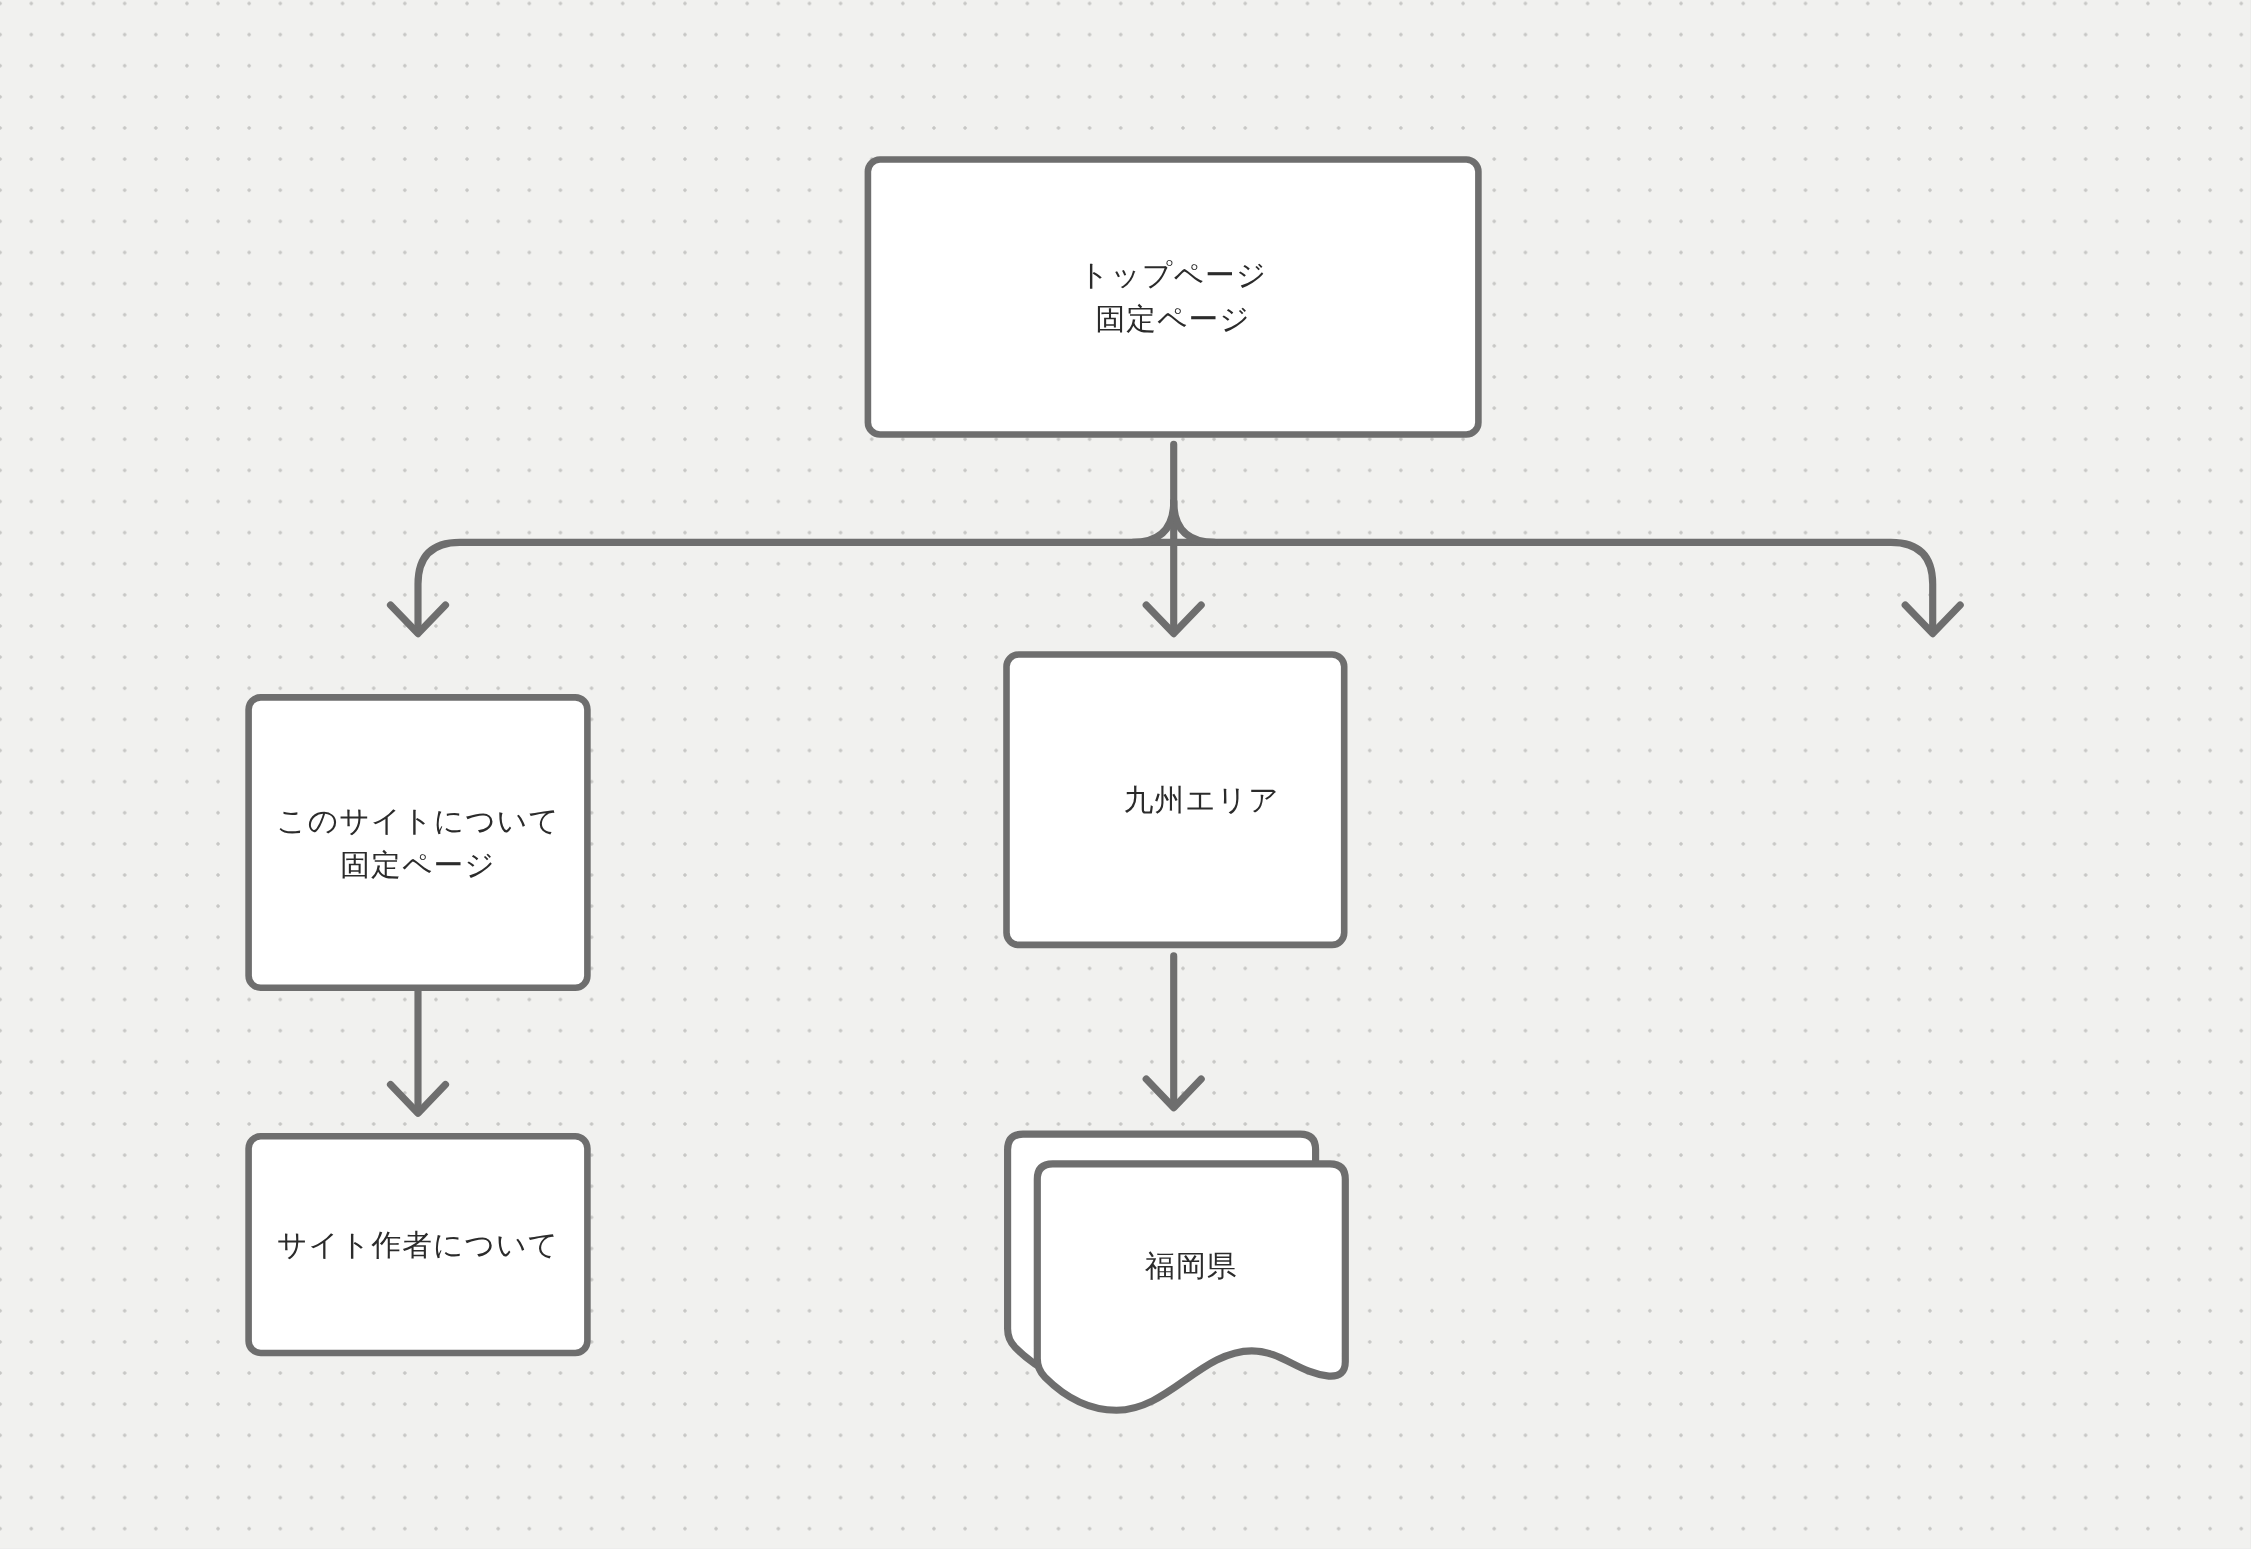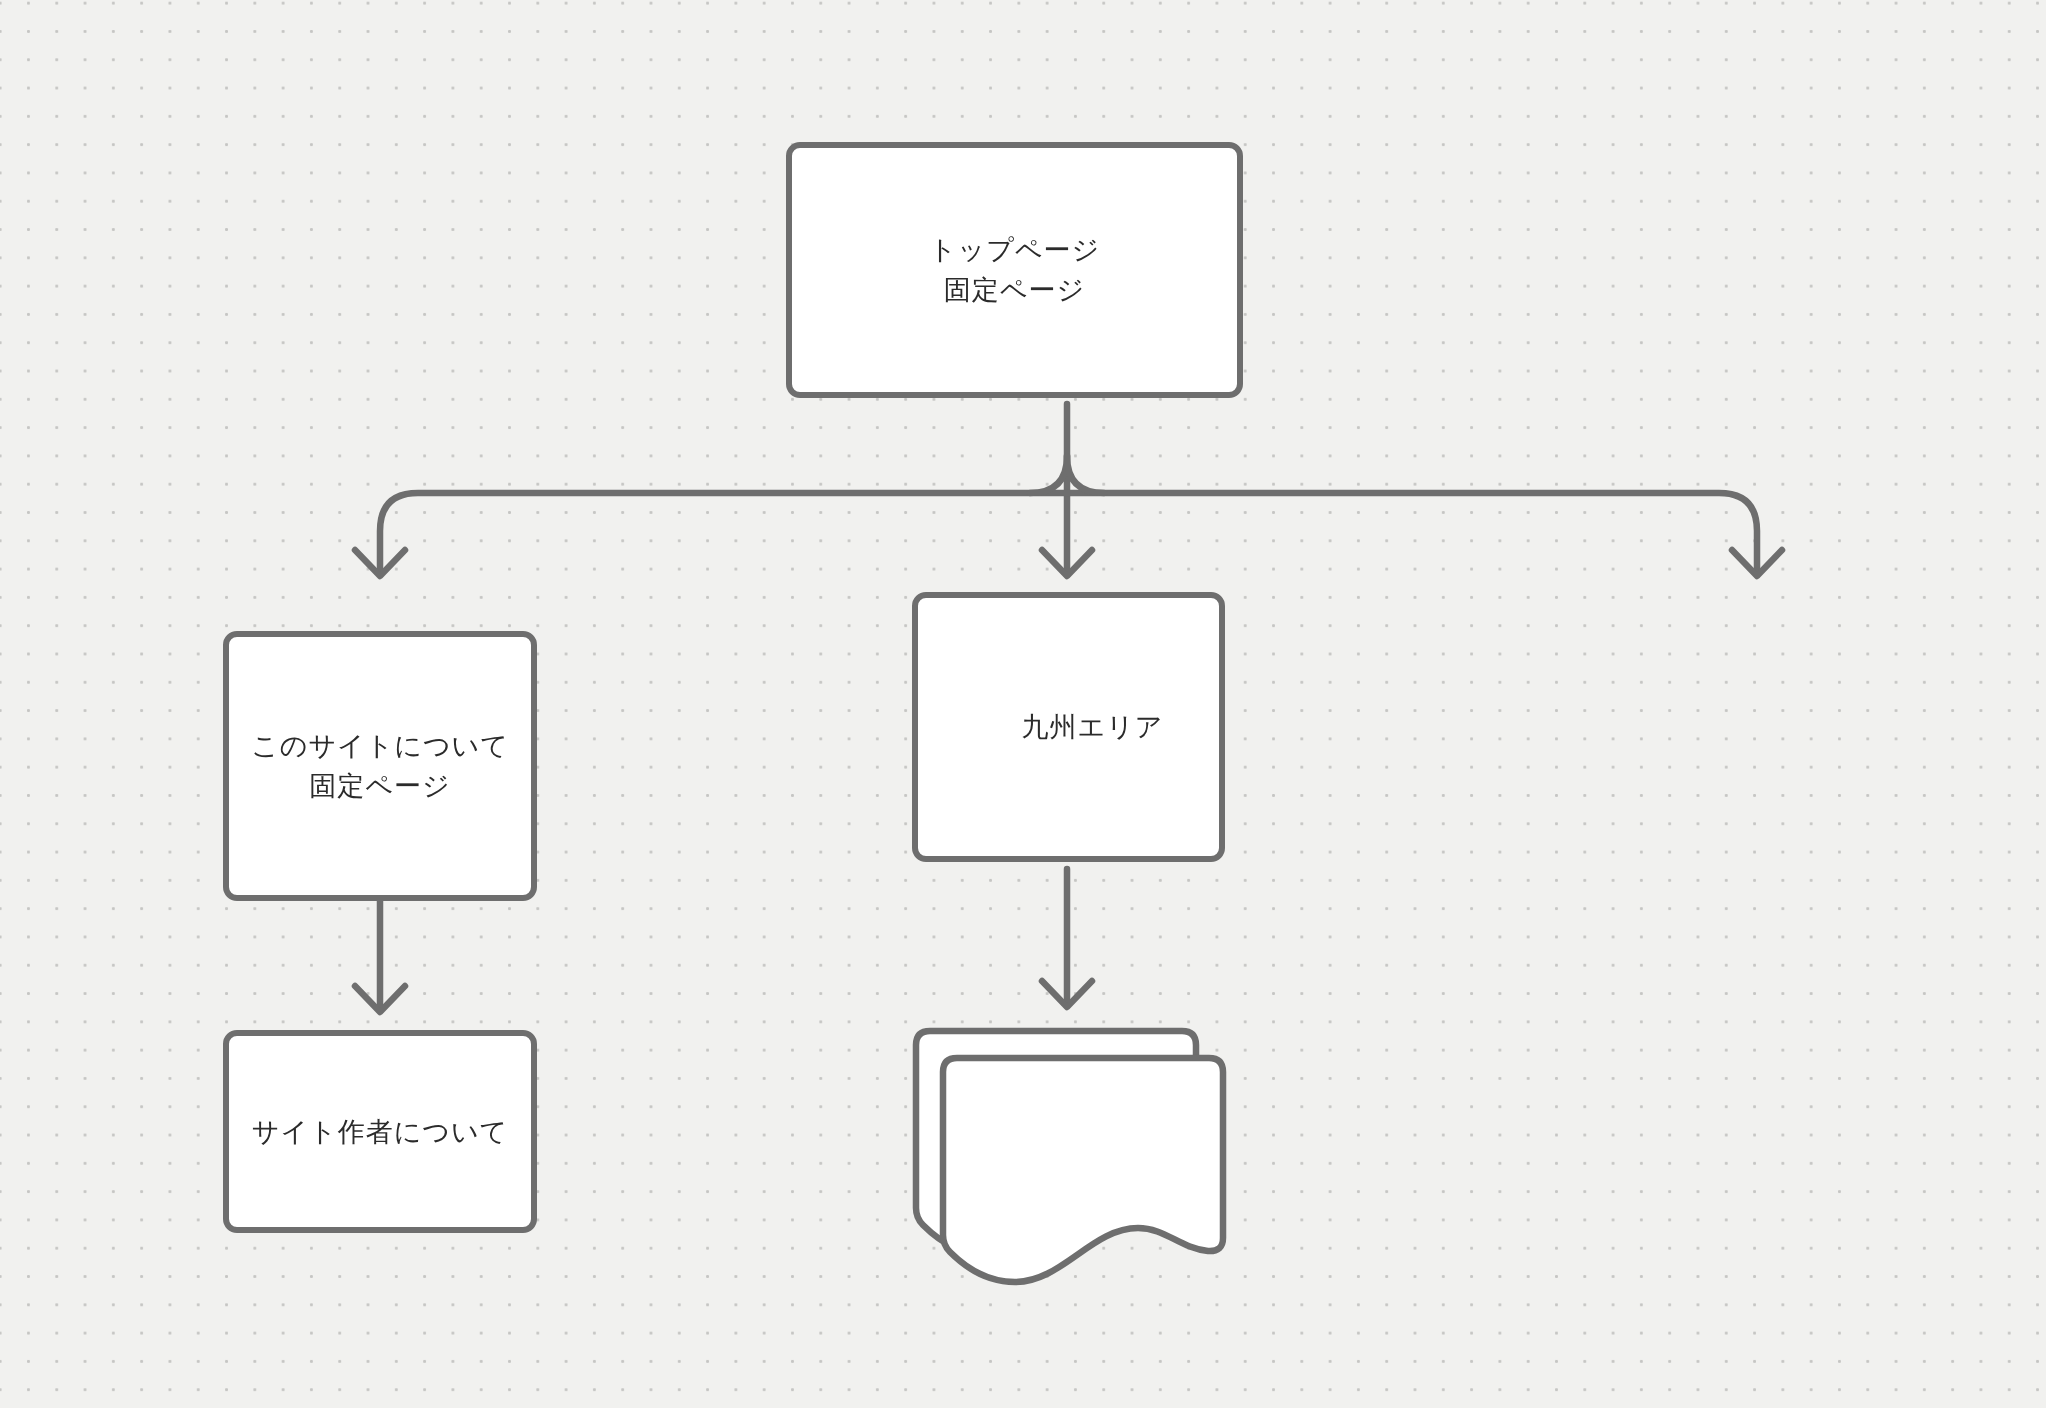--- a/index.html
+++ b/index.html
@@ -20,21 +20,21 @@
   .connector{stroke:var(--line); stroke-width:6.5; fill:none; stroke-linecap:round; stroke-linejoin:round;}
   .docshape{fill:var(--fill); stroke:var(--line); stroke-width:6.5; stroke-linejoin:round; stroke-linecap:round;}
   .node{
     position:absolute; background:var(--fill);
     border:6px solid var(--line); border-radius:14px;
     display:flex; flex-direction:column; align-items:center; justify-content:center;
     font-size:27px; line-height:40px; text-align:center; letter-spacing:1px;
     cursor:default;
   }
   .node .line{white-space:nowrap;}
-  .node-top-page       {left:786px;  top:142px;  width:457px; height:256px;}
+  .node-top-page       {left:786px;  top:142px;  width:561px; height:256px;}
   .node-about-site     {left:223px;  top:592px;  width:314px; height:270px;margin-top:39px;}
   .node-kyushu-area    {left:912px;  top:592px;  width:313px; height:270px;padding-left:48px;}
   .node-other-pref     {left:1600px; top:592px;  width:315px; height:270px;}
   .node-site-author    {left:223px;  top:1030px; width:314px; height:203px;}
   .fukuoka-label{
     position:absolute; left:943px; top:1058px; width:280px; height:185px;
     display:flex; align-items:center; justify-content:center;
     font-size:27px; line-height:40px; letter-spacing:1px; color:var(--text);
     pointer-events:none;
   }
@@ -82,14 +82,15 @@
 
   <div class="node node-kyushu-area">
     <div class="line">九州エリア</div>
   </div>
 
 
   <div class="node node-site-author">
     <div class="line">サイト作者について</div>
   </div>
 
+  <div class="fukuoka-label">福岡県</div>
 
 </div>
 
 </body></html>

